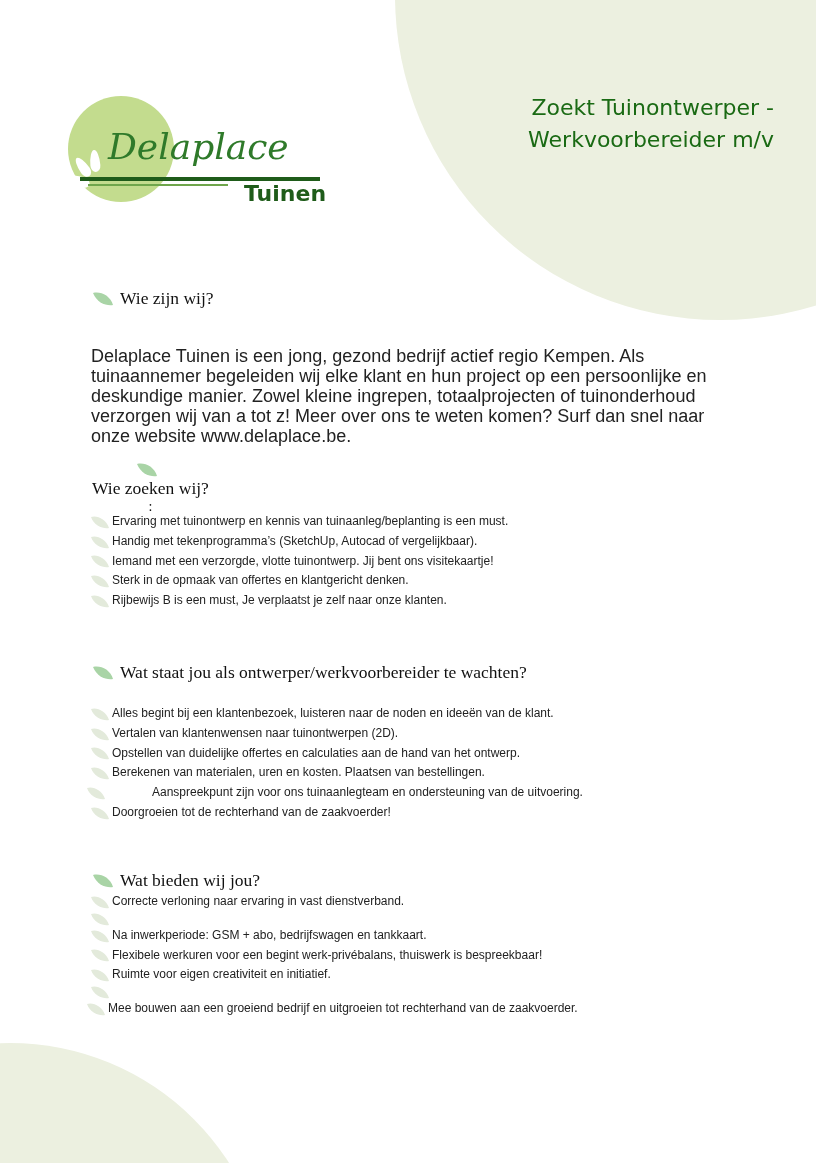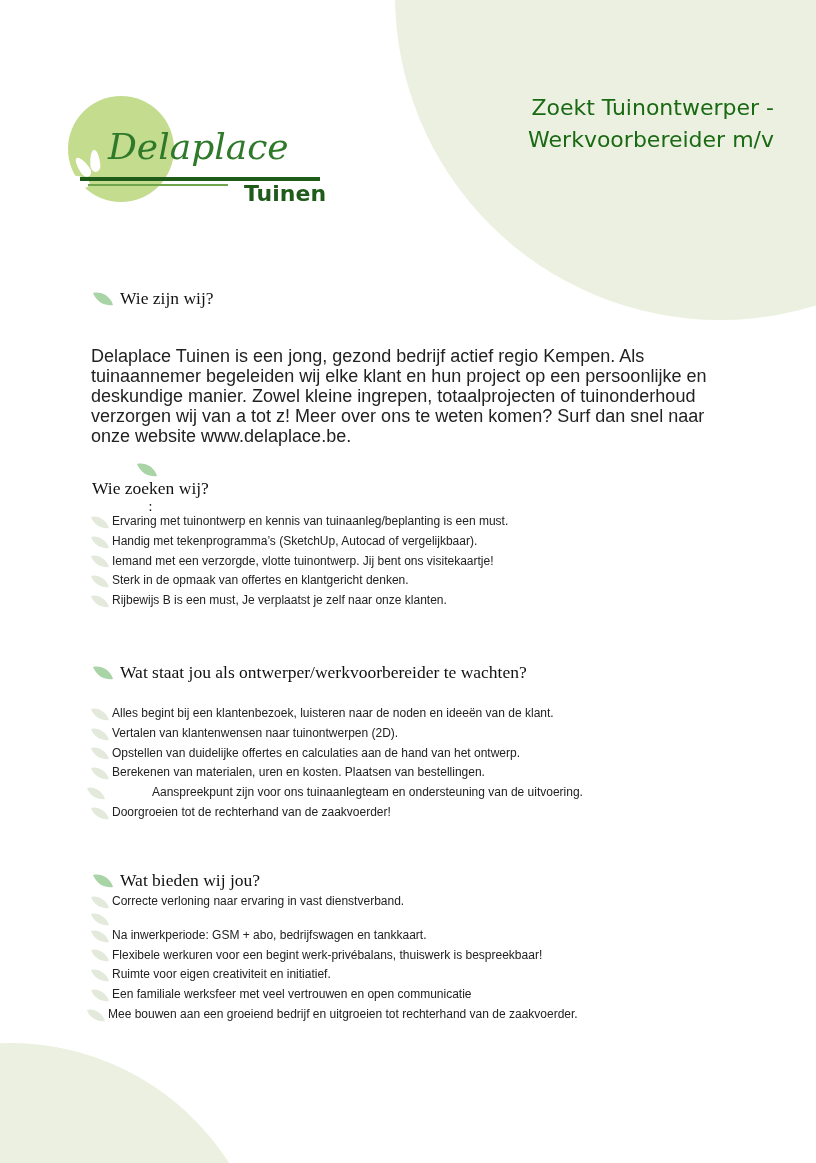--- a/index.html
+++ b/index.html
@@ -217,21 +217,20 @@
   <li>
       <svg class="bullet-leaf" viewBox="0 0 20 14">
         <path d="M1 2 C7 0 16 4 19 13 C13 14 4 11 1 2 Z" fill="#e3eadb"></path>
       </svg>
       <span>Ruimte voor eigen creativiteit en initiatief.</span>
     </li>
   <li>
       <svg class="bullet-leaf" viewBox="0 0 20 14">
         <path d="M1 2 C7 0 16 4 19 13 C13 14 4 11 1 2 Z" fill="#e3eadb"></path>
       </svg>
-      <span>Een familiale werksfeer met veel vertrouwen en open communicatie</span>
     </li>
   <li style="margin-left:-4px;">
       <svg class="bullet-leaf" viewBox="0 0 20 14">
         <path d="M1 2 C7 0 16 4 19 13 C13 14 4 11 1 2 Z" fill="#e3eadb"></path>
       </svg>
       <span>Mee bouwen aan een groeiend bedrijf en uitgroeien tot rechterhand van de zaakvoerder.</span>
     </li>
 </ul>
 
 </body></html>

